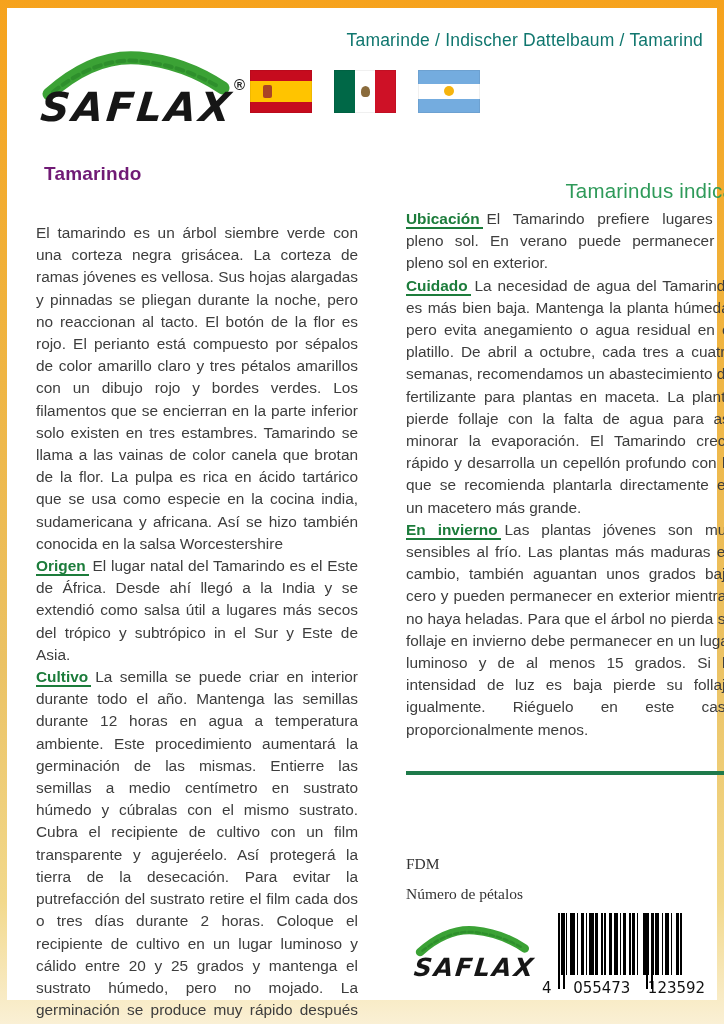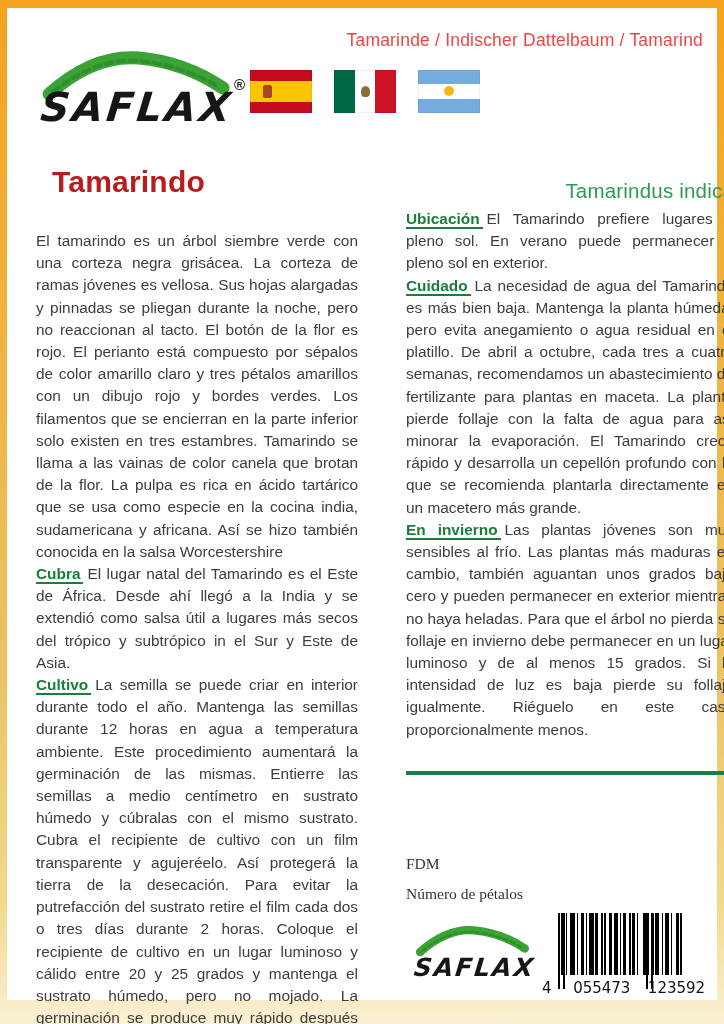--- a/index.html
+++ b/index.html
@@ -16,21 +16,21 @@
     background:linear-gradient(180deg,#F6A21C 0%,#F0B23C 30%,#EBC264 65%,#F2D98C 88%,#FAF0D5 100%);
   }
   .page{
     position:absolute;
     left:7px;top:8px;right:7px;bottom:24px;
     background:#ffffff;
   }
   
   .top-title{
     position:absolute;top:22px;right:14px;
-    font-size:17.5px;color:#ef4444;letter-spacing:.2px;
+    font-size:17.5px;color:#0f766e;letter-spacing:.2px;
   }
   .logo{
     position:absolute;left:32px;top:40px;width:200px;height:80px;
   }
   .logo svg{display:block;}
   .logo .brand-word{
     position:absolute;left:2px;top:36px;
     font-family:"DejaVu Sans", sans-serif;
     font-style:italic;font-weight:bold;
     font-size:40px;color:#161616;letter-spacing:3px;
@@ -59,22 +59,22 @@
   .flag-argentina .sun{
     position:absolute;left:26px;top:16px;width:10px;height:10px;
     background:#F6B40E;border-radius:50%;
   }
   
   .col{position:absolute;font-size:15.4px;line-height:22.2px;color:#3D3D3D;}
   .col p{margin:0;text-align:justify;}
   .col-left{left:29px;top:146px;width:322px;}
   .col-right{left:374px;top:170px;width:328px;margin-left:25px;}
   h1.species-es{
-    margin:16px;font-size:30px;line-height:24px;
-    color:#b91c1c;font-weight:bold;letter-spacing:.2px;
+    margin:8px;font-size:19px;line-height:24px;
+    color:#701a75;font-weight:bold;letter-spacing:.2px;
   }
   h2.species-lat{
     margin:0 0 4px 0;font-size:20.5px;line-height:26px;
     color:#2E9A59;font-weight:normal;text-align:right;letter-spacing:.2px;
   }
   .intro{margin-top:36px !important;}
   .section{margin-top:14px;}
   .lead{
     color:#1C7C3B;font-weight:bold;
     border-bottom:2px solid #1C7C3B;
@@ -146,21 +146,21 @@
       <div class="flag flag-argentina">
           <div class="sun"></div>
         </div>
     </div>
 
     <div class="col col-left">
       <h1 class="species-es">Tamarindo</h1>
       <p class="intro">El tamarindo es un árbol siembre verde con una corteza negra grisácea. La corteza de ramas jóvenes es vellosa. Sus hojas alargadas y pinnadas se pliegan durante la noche, pero no reaccionan al tacto. El botón de la flor es rojo. El perianto está compuesto por sépalos de color amarillo claro y tres pétalos amarillos con un dibujo rojo y bordes verdes. Los filamentos que se encierran en la parte inferior solo existen en tres estambres. Tamarindo se llama a las vainas de color canela que brotan de la flor. La pulpa es rica en ácido tartárico que se usa como especie en la cocina india, sudamericana y africana. Así se hizo también conocida en la salsa Worcestershire</p>
 
       <p class="section">
-        <span class="lead">Cubra</span><span>El lugar natal del Tamarindo es el Este de África. Desde ahí llegó a la India y se extendió como salsa útil a lugares más secos del trópico y subtrópico in el Sur y Este de Asia.</span>
+        <span class="lead">Origen</span><span>El lugar natal del Tamarindo es el Este de África. Desde ahí llegó a la India y se extendió como salsa útil a lugares más secos del trópico y subtrópico in el Sur y Este de Asia.</span>
       </p>
 
       <p class="section">
         <span class="lead">Cultivo</span><span>La semilla se puede criar en interior durante todo el año. Mantenga las semillas durante 12 horas en agua a temperatura ambiente. Este procedimiento aumentará la germinación de las mismas. Entierre las semillas a medio centímetro en sustrato húmedo y cúbralas con el mismo sustrato. Cubra el recipiente de cultivo con un film transparente y agujeréelo. Así protegerá la tierra de la desecación. Para evitar la putrefacción del sustrato retire el film cada dos o tres días durante 2 horas. Coloque el recipiente de cultivo en un lugar luminoso y cálido entre 20 y 25 grados y mantenga el sustrato húmedo, pero no mojado. La germinación se produce muy rápido después de 10 a 14 días.</span>
       </p>
     </div>
 
     <div class="col col-right">
       <h2 class="species-lat">Tamarindus indica</h2>
 

